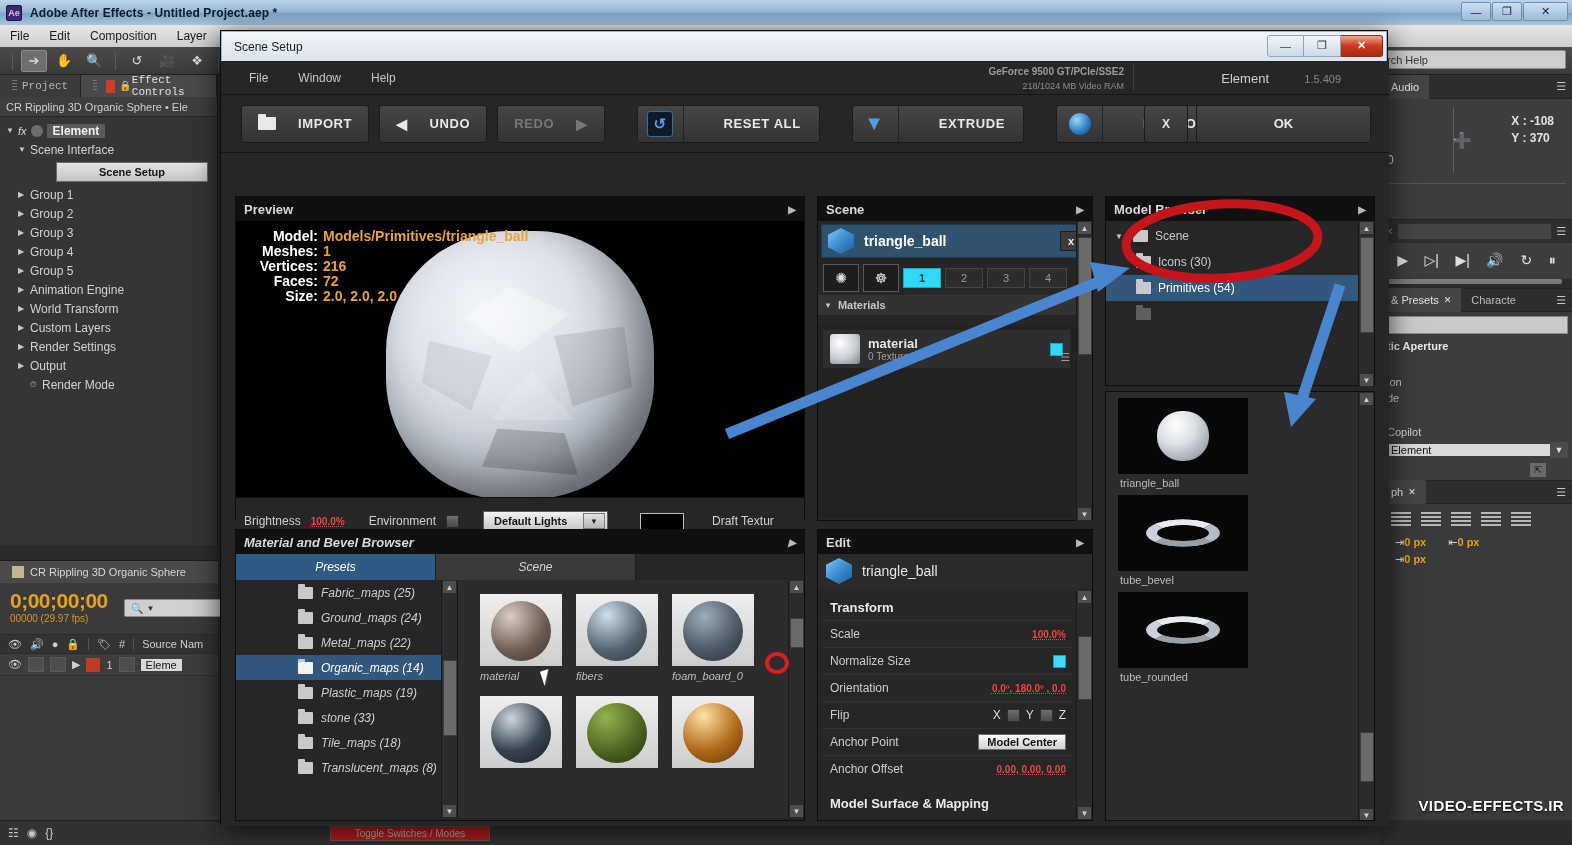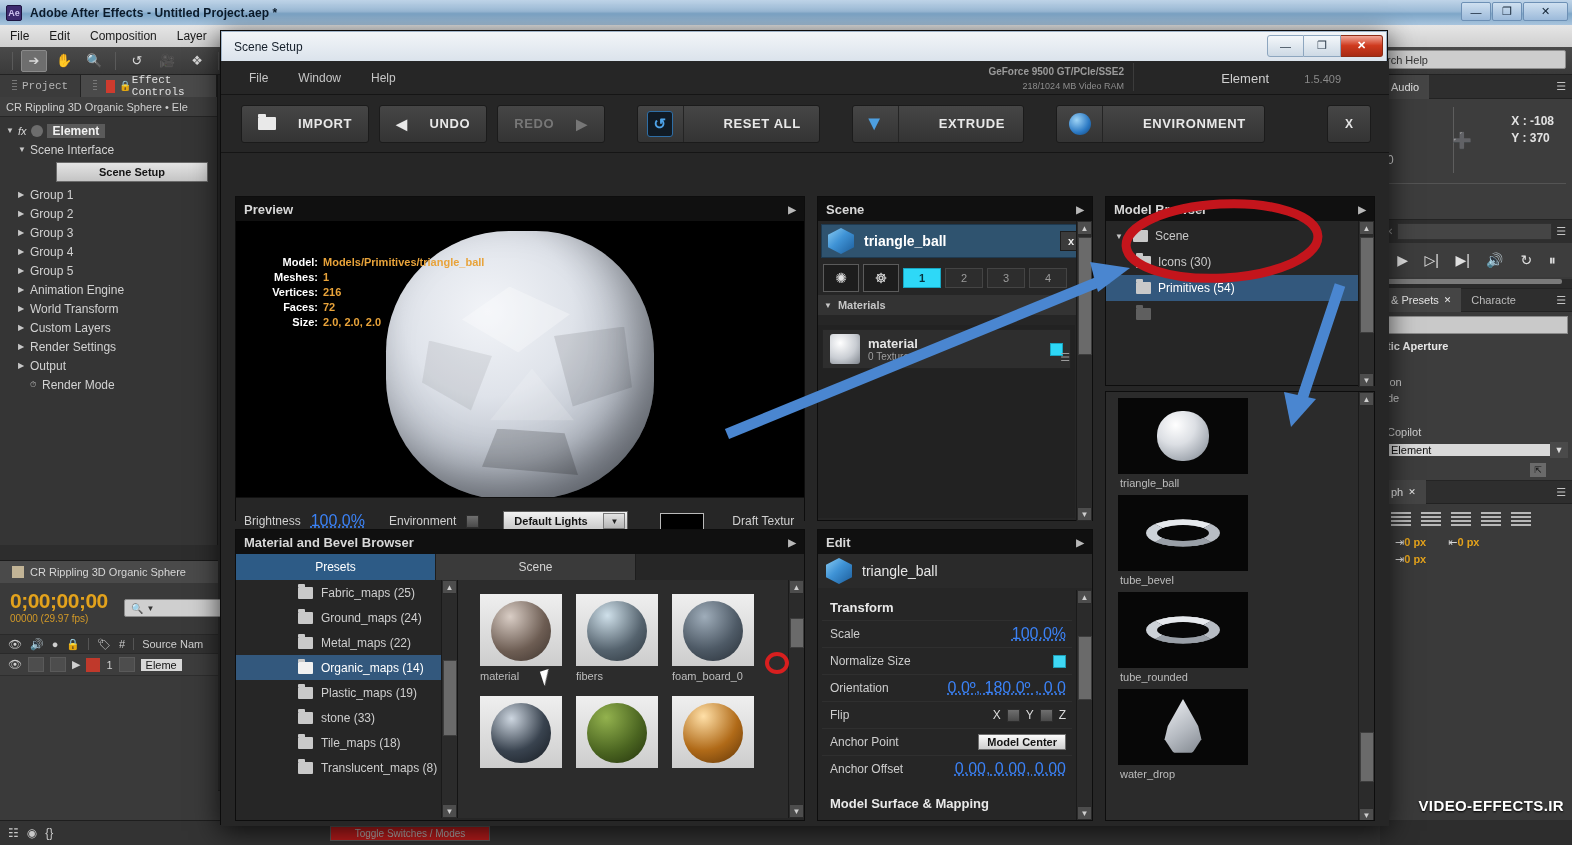--- a/index.html
+++ b/index.html
@@ -196,22 +196,22 @@
   
   .ss-panels{position:absolute;left:0;top:130px;width:1168px;height:635px;}
   .phead{height:24px;background:#101010;display:flex;align-items:center;
     padding:0 8px;color:#d8d8d8;font-size:13px;font-weight:bold;}
   .phead .arr{margin-left:auto;color:#b8b8b8;font-size:10px;}
 
   
   .pv{position:absolute;left:14px;top:5px;width:570px;height:325px;background:#1c1c1c;
     border:1px solid #0d0d0d;}
   .pv-canvas{position:relative;width:100%;height:276px;background:#000;overflow:hidden;}
-  .pv-info{position:absolute;left:10px;top:8px;font-size:11px;font-weight:bold;
-    line-height:15px;z-index:3;margin-top:26px;}
+  .pv-info{position:absolute;left:10px;top:8px;font-size:14px;font-weight:bold;
+    line-height:15px;z-index:3;}
   .pv-info .r{display:flex;}
   .pv-info .k{width:72px;text-align:right;color:#fff;}
   .pv-info .v{color:#e8a33a;margin-left:5px;}
   .ball{position:absolute;left:50%;top:52%;transform:translate(-50%,-50%);
     width:268px;height:268px;border-radius:46% 44% 46% 44%/45% 46% 44% 45%;
     background:radial-gradient(circle at 38% 30%,#f2f4f8 0%,#dfe3ea 34%,#b9bfc9 62%,#8b929e 86%,#6e757f 100%);
     box-shadow:inset -18px -22px 44px rgba(0,0,0,.35);}
   .facet{position:absolute;background:rgba(255,255,255,.22);}
   .f1{left:76px;top:56px;width:108px;height:66px;
     clip-path:polygon(44% 0,100% 42%,52% 100%,0 50%);background:rgba(255,255,255,.30);}
@@ -219,35 +219,35 @@
     clip-path:polygon(50% 0,100% 70%,0 70%);background:rgba(255,255,255,.16);}
   .f3{left:36px;top:110px;width:70px;height:70px;
     clip-path:polygon(10% 0,100% 22%,70% 100%,0 60%);background:rgba(0,0,0,.07);}
   .f4{left:168px;top:96px;width:78px;height:80px;
     clip-path:polygon(0 12%,90% 0,100% 76%,24% 100%);background:rgba(0,0,0,.10);}
   .f5{left:96px;top:198px;width:96px;height:58px;
     clip-path:polygon(16% 0,86% 8%,100% 80%,0 66%);background:rgba(0,0,0,.18);}
   .pv-bar{height:47px;background:#262626;display:flex;align-items:center;
     padding:0 8px;gap:10px;font-size:12px;color:#d0d0d0;position:relative;
     border-top:1px solid #111;}
-  .lnkval{color:#3b82f6;text-decoration:underline;text-decoration-style:dotted;font-size:16px;}
+  .lnkval{color:#ef4444;text-decoration:underline;text-decoration-style:dotted;font-size:10px;font-weight:bold;}
   .chk{width:13px;height:13px;background:linear-gradient(180deg,#6f6f6f,#4a4a4a);
     border:1px solid #2d2d2d;}
   .chk.on{background:#3fd8f5;border-color:#1f9db5;}
   .dd{width:125px;height:20px;background:linear-gradient(180deg,#f2f2f2,#c7c7c7);
     border:1px solid #5d5d5d;display:flex;align-items:center;font-size:11px;
     font-weight:bold;color:#131313;padding-left:10px;position:relative;}
   .dd .ar{position:absolute;right:2px;top:1px;width:22px;height:16px;
     background:linear-gradient(180deg,#e3e3e3,#b6b6b6);border:1px solid #7a7a7a;
     display:flex;align-items:center;justify-content:center;font-size:8px;color:#222;}
   .colorsw{width:44px;height:17px;background:#000;border:1px solid #b9b9b9;}
 
   
   .mb{position:absolute;left:14px;top:338px;width:570px;height:292px;
-    background:#262626;border:1px solid #0d0d0d;}
+    background:#262626;border:1px solid #0d0d0d;font-style:italic;}
   .mb-tabs{display:flex;height:26px;width:400px;}
   .mtab{flex:1;display:flex;align-items:center;justify-content:center;
     font-size:12px;color:#d4d4d4;background:#3a3a3a;border-right:1px solid #1d1d1d;}
   .mtab.act{background:#2d5b86;color:#fff;}
   .mb-body{display:flex;height:238px;}
   .mb-left{width:222px;background:#262626;position:relative;border-right:1px solid #141414;}
   .fold{height:25px;display:flex;align-items:center;gap:8px;padding-left:62px;
     font-size:12px;color:#cecece;}
   .fold.sel{background:#33587d;color:#fff;}
   .fic{width:15px;height:12px;background:#c9c9c9;border-radius:1px;position:relative;flex:none;}
@@ -630,20 +630,21 @@
           <span class="lbl">EXTRUDE</span>
         </div>
         <div class="tbtn splitl" style="margin-left:22px">
           <span class="icbox">
               <span class="env-ic"></span>
             </span>
           <span class="lbl">ENVIRONMENT</span>
         </div>
         <div class="ok-wrap">
           <div class="xbtn">X</div>
+          <div class="okbtn">OK</div>
         </div>
       </div>
 
       <div class="ss-panels">
 
         <div class="pv">
           <div class="phead">
             <span>Preview</span>
             <span class="arr">▶</span>
           </div>
@@ -928,26 +929,20 @@
                 <span class="ring"></span>
               </div>
             <div class="mcap">tube_bevel</div>
           </div>
           <div class="mcell">
             <div class="mimg">
                 <span class="ring"></span>
               </div>
             <div class="mcap">tube_rounded</div>
           </div>
-          <div class="mcell">
-            <div class="mimg">
-                <span class="drop"></span>
-              </div>
-            <div class="mcap">water_drop</div>
-          </div>
           <div class="vscroll" style="position:absolute;right:0;top:0;height:430px">
             <div class="vs-btn">▲</div>
             <div class="vs-thumb" style="top:340px;height:50px"></div>
             <div class="vs-btn" style="position:absolute;bottom:0;left:0;right:0">▼</div>
           </div>
         </div>
 
       </div>
     </div>
   </div>

